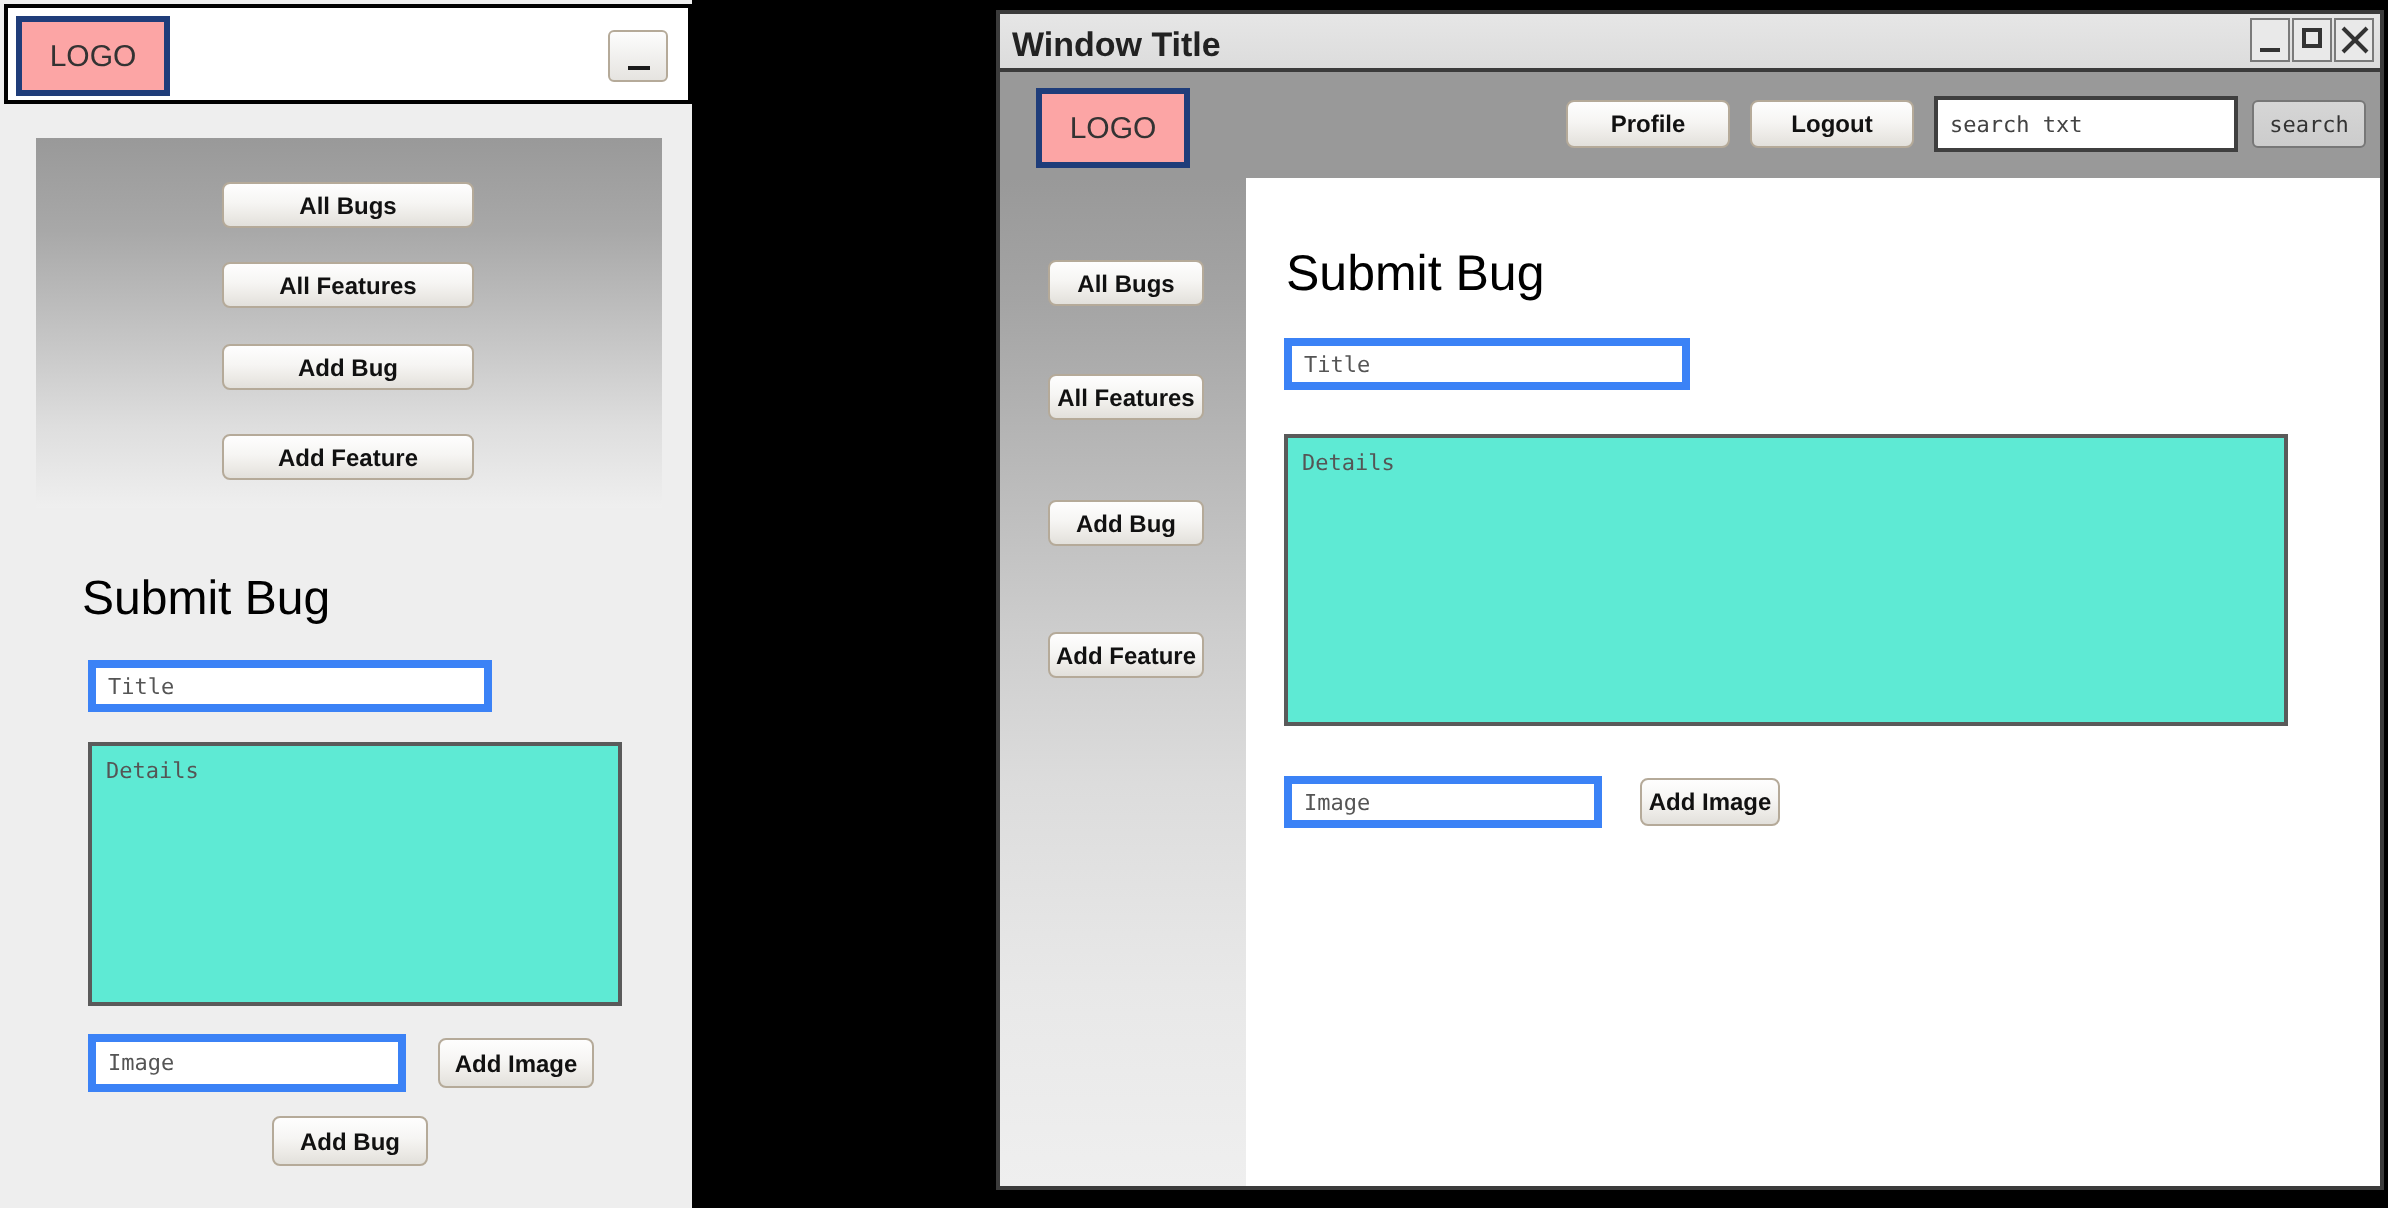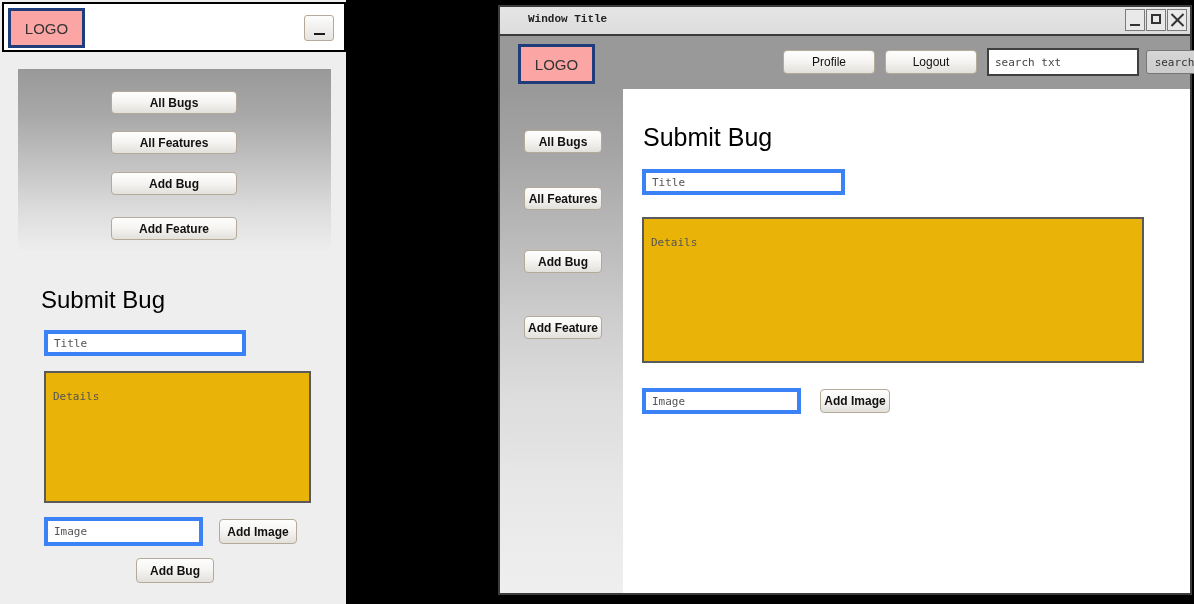--- a/index.html
+++ b/index.html
@@ -149,27 +149,27 @@
     color: #555555;
     font-family: "DejaVu Sans Mono", monospace;
     font-size: 11px;
     padding: 0 6px;
     display: flex;
     align-items: center;
   }
 
   .wf-textarea {
     position: absolute;
-    background: #eab308;
+    background: #5eead4;
     border: 2px solid #5a5a5a;
     box-sizing: border-box;
     color: #555555;
     font-family: "DejaVu Sans Mono", monospace;
     font-size: 11px;
-    padding: 17px 7px;
+    padding: 6px 7px;
   }
 
   #mobile-title-input { left: 44px; top: 76px; width: 202px; height: 26px; }
   #mobile-details-input { left: 44px; top: 117px; width: 267px; height: 132px; }
   #mobile-image-input { left: 44px; top: 263px; width: 159px; height: 29px; }
 
   #mobile-add-image {
     position: absolute;
     left: 219px;
     top: 265px;
@@ -202,24 +202,24 @@
     top: 0;
     width: 100%;
     height: 29px;
     background: linear-gradient(to bottom, #e6e6e6 0%, #dcdcdc 100%);
     border-bottom: 2px solid #3b3b3b;
     box-sizing: border-box;
   }
 
   #titlebar-text {
     position: absolute;
-    left: 28px;
+    left: 6px;
     top: 6px;
-    font-family: Liberation Mono, monospace;
-    font-size: 11px;
+    font-family: Liberation Sans, sans-serif;
+    font-size: 17px;
     font-weight: bold;
     color: #222222;
   }
 
   #window-controls {
     position: absolute;
     right: 3px;
     top: 2px;
     display: flex;
     gap: 1px;
@@ -280,24 +280,24 @@
 
   #header-actions {
     position: absolute;
     left: 283px;
     top: 12px;
     display: flex;
     align-items: center;
   }
 
   .hdr-btn {
-    width: 92px;
+    width: 82px;
     height: 24px;
     margin-right: 10px;
-    font-weight: normal;
+    font-weight: bold;
     font-size: 12px;
     color: #111111;
   }
 
   #search-input {
     position: relative;
     width: 152px;
     height: 28px;
     background: #ffffff;
     border: 2px solid #3f3f3f;

